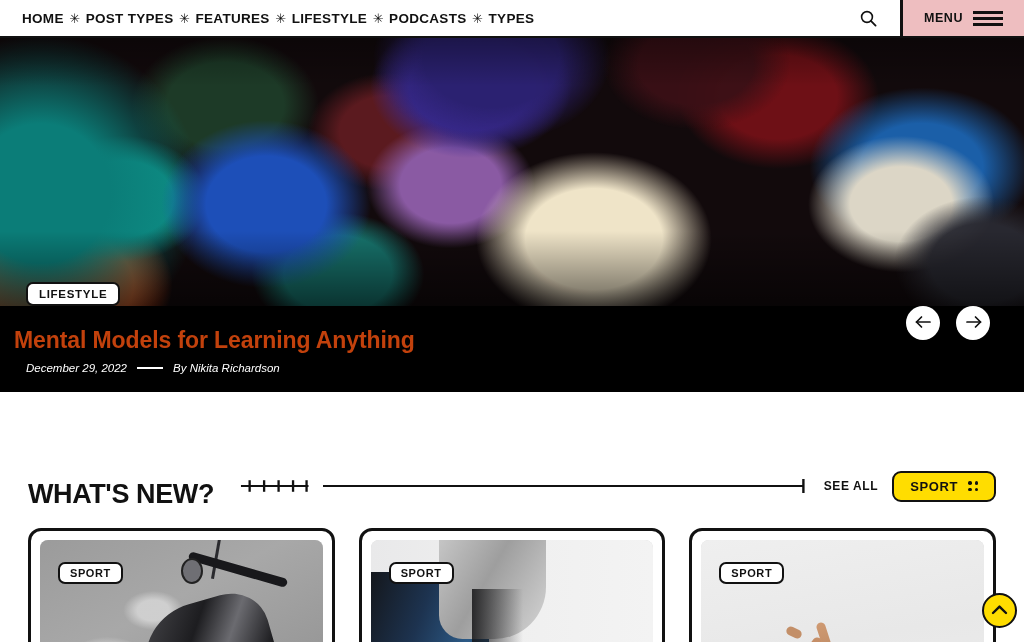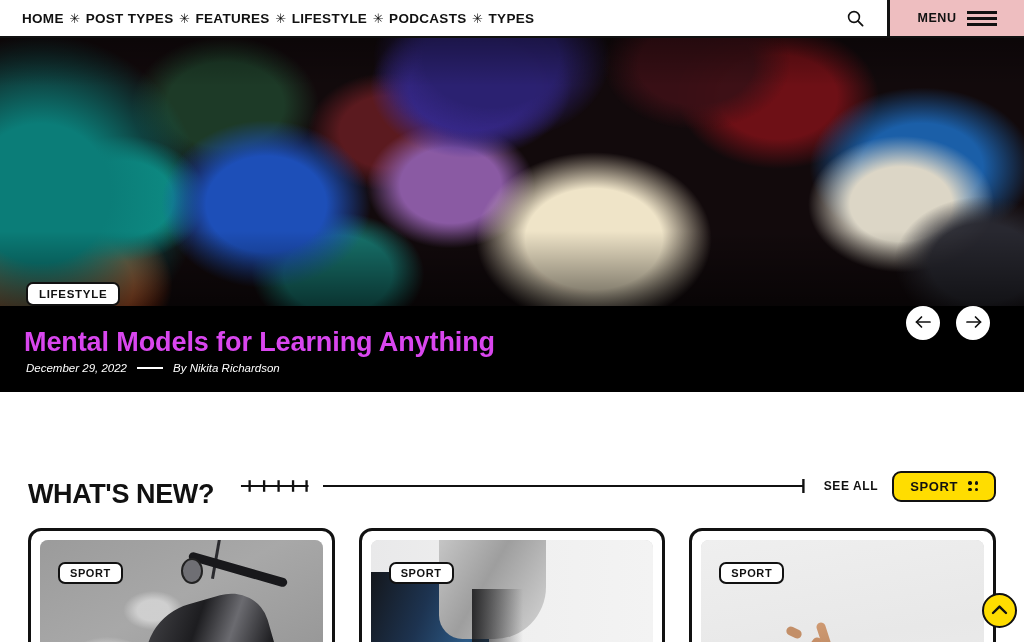--- a/index.html
+++ b/index.html
@@ -50,21 +50,21 @@
   .nav-search {
     width: 66px;
     display: flex;
     align-items: center;
     justify-content: center;
     cursor: pointer;
     border-right: 3px solid #111;
   }
   .nav-search svg { display:block; }
   .nav-menu {
-    width: 134px;
+    width: 121px;
     background: #eebec0;
     display: flex;
     align-items: center;
     justify-content: center;
     gap: 10px;
     cursor: pointer;
   }
   .nav-menu .menu-label {
     font-size: 12.5px;
     font-weight: 700;
@@ -160,24 +160,24 @@
     padding: 4px 11px 4px;
     font-size: 11.5px;
     font-weight: 700;
     letter-spacing: .7px;
     color: #111;
     cursor: pointer;
     z-index: 7;
   }
   .hero-title {
     position: absolute;
-    left: 24px; top: 21px;
-    font-size: 27px;
-    font-weight: 700;
-    color: #d946ef;
+    left: 14px; top: 21px;
+    font-size: 23px;
+    font-weight: 700;
+    color: #c2410c;
     letter-spacing: -.1px;
     cursor: pointer;
   }
   .hero-byline {
     position: absolute;
     left: 26px; top: 56px;
     display: flex;
     align-items: center;
     gap: 10px;
     font-size: 11.5px;

